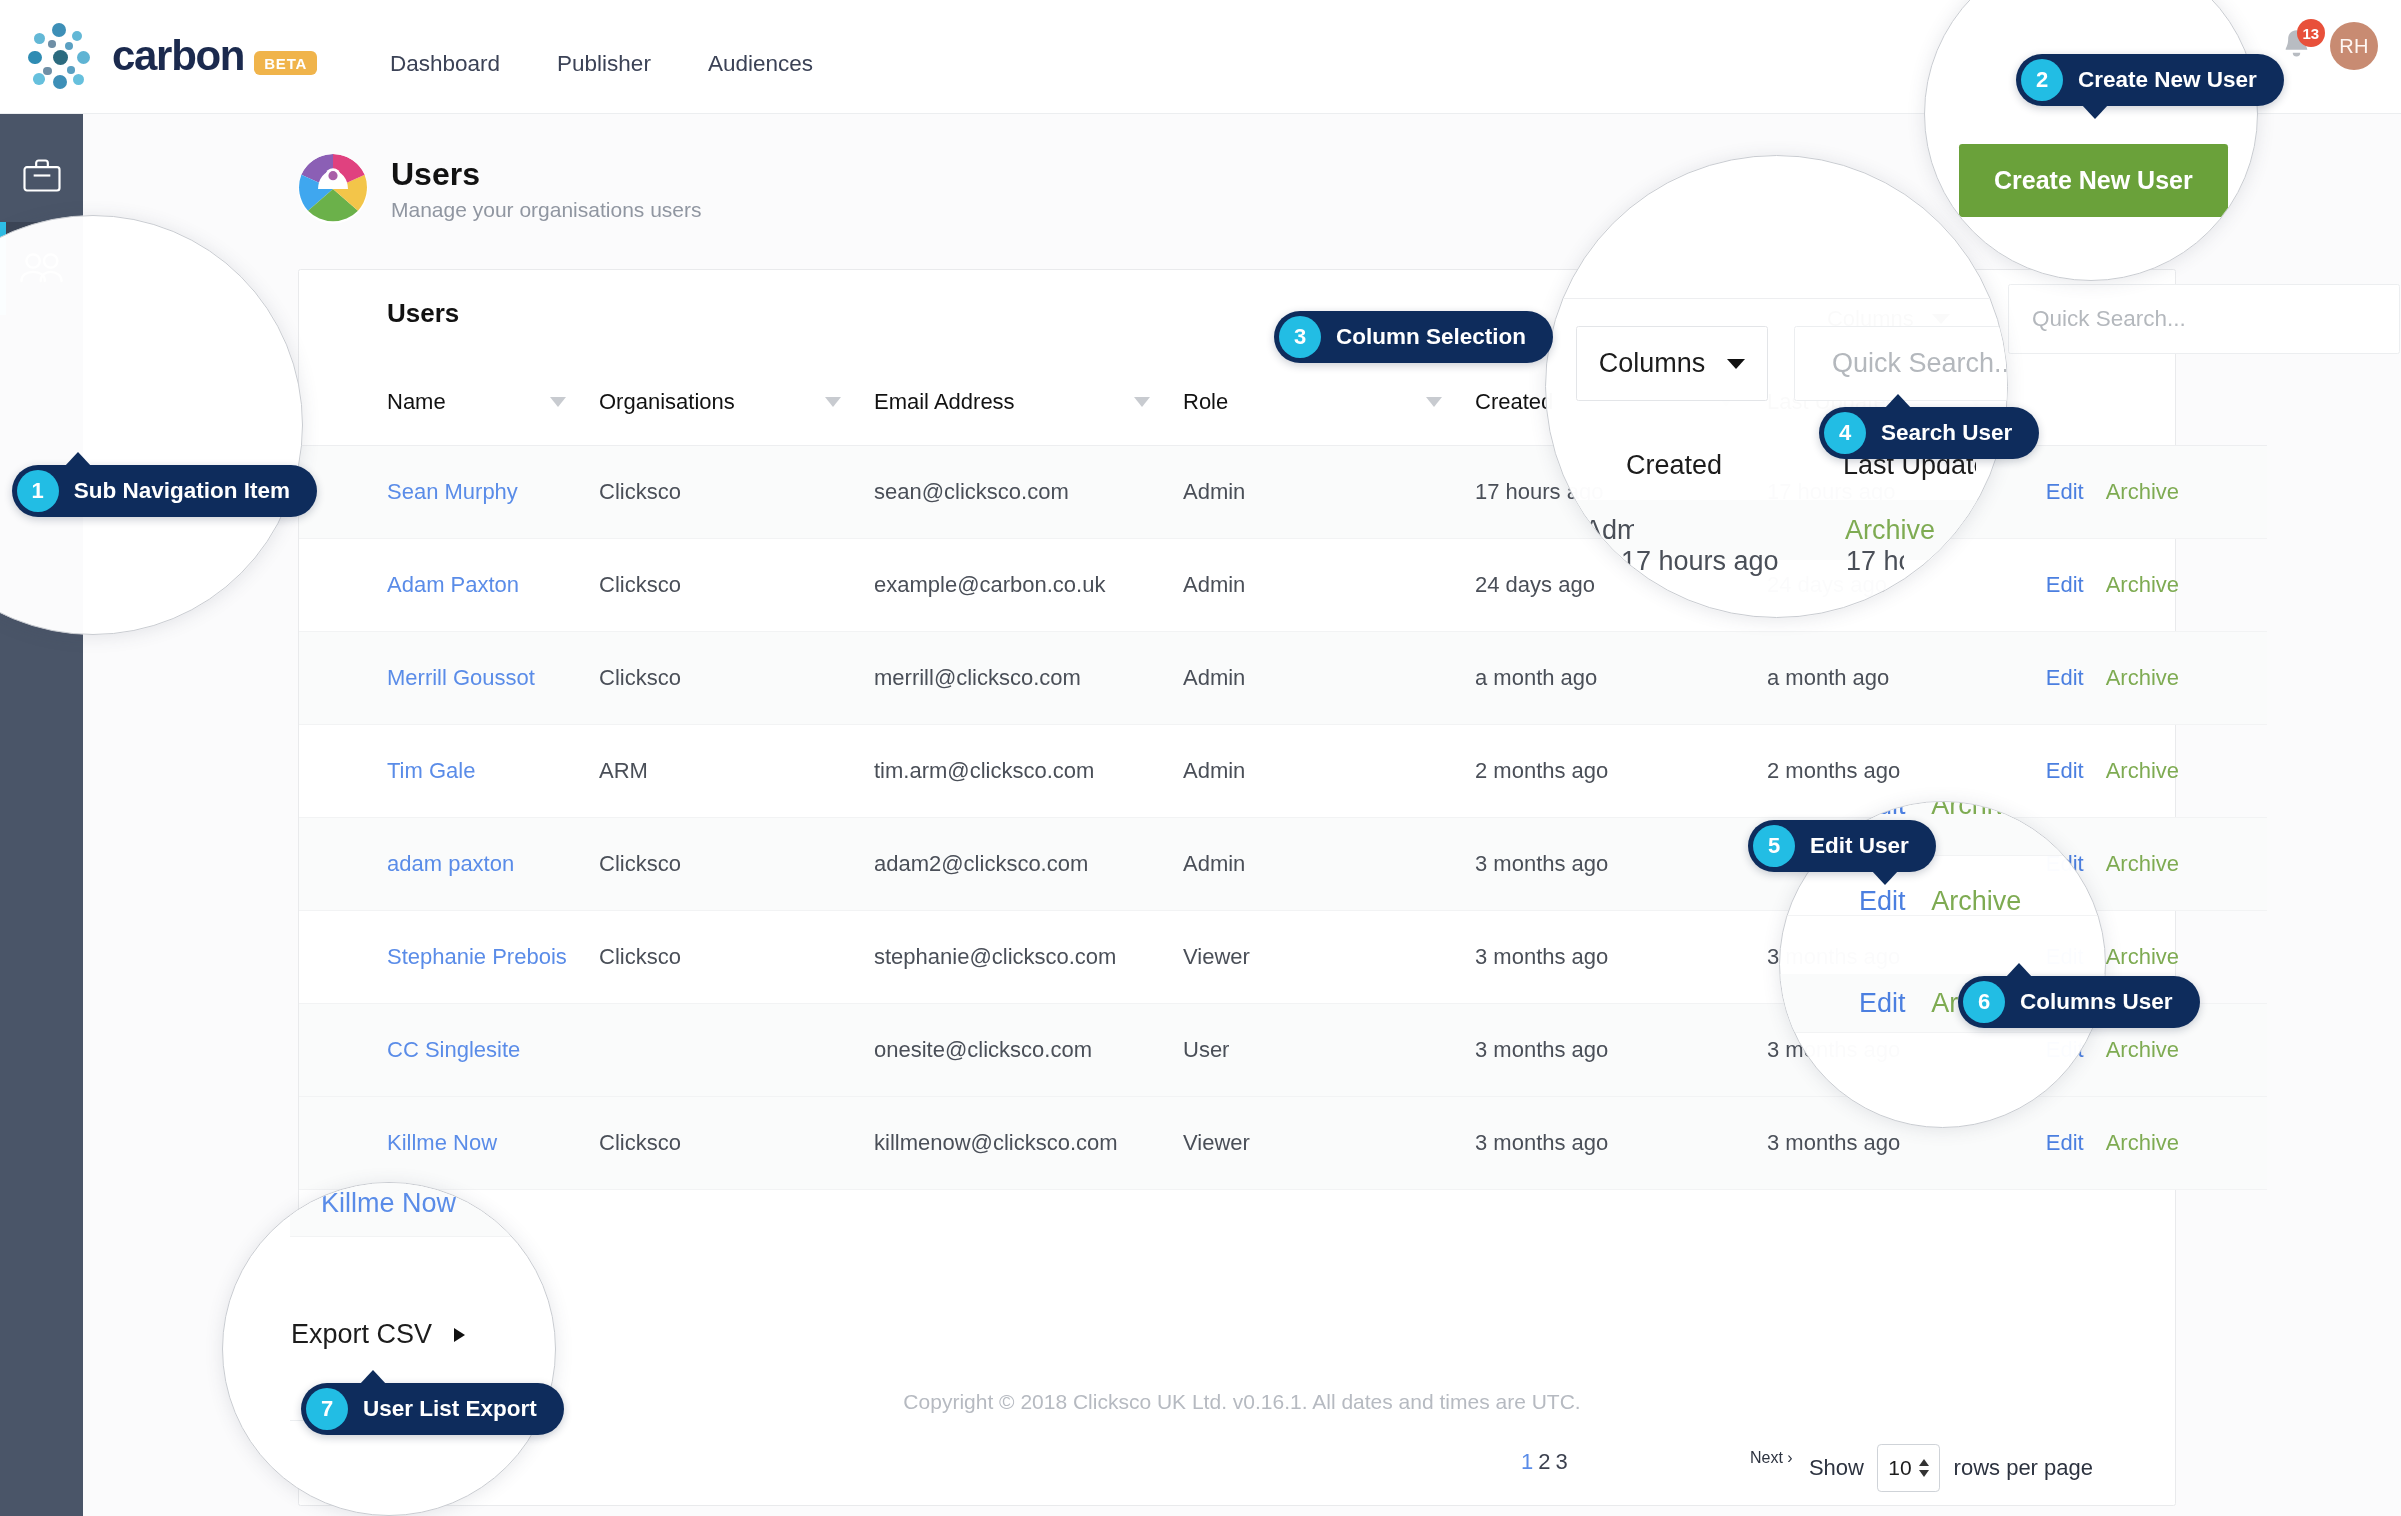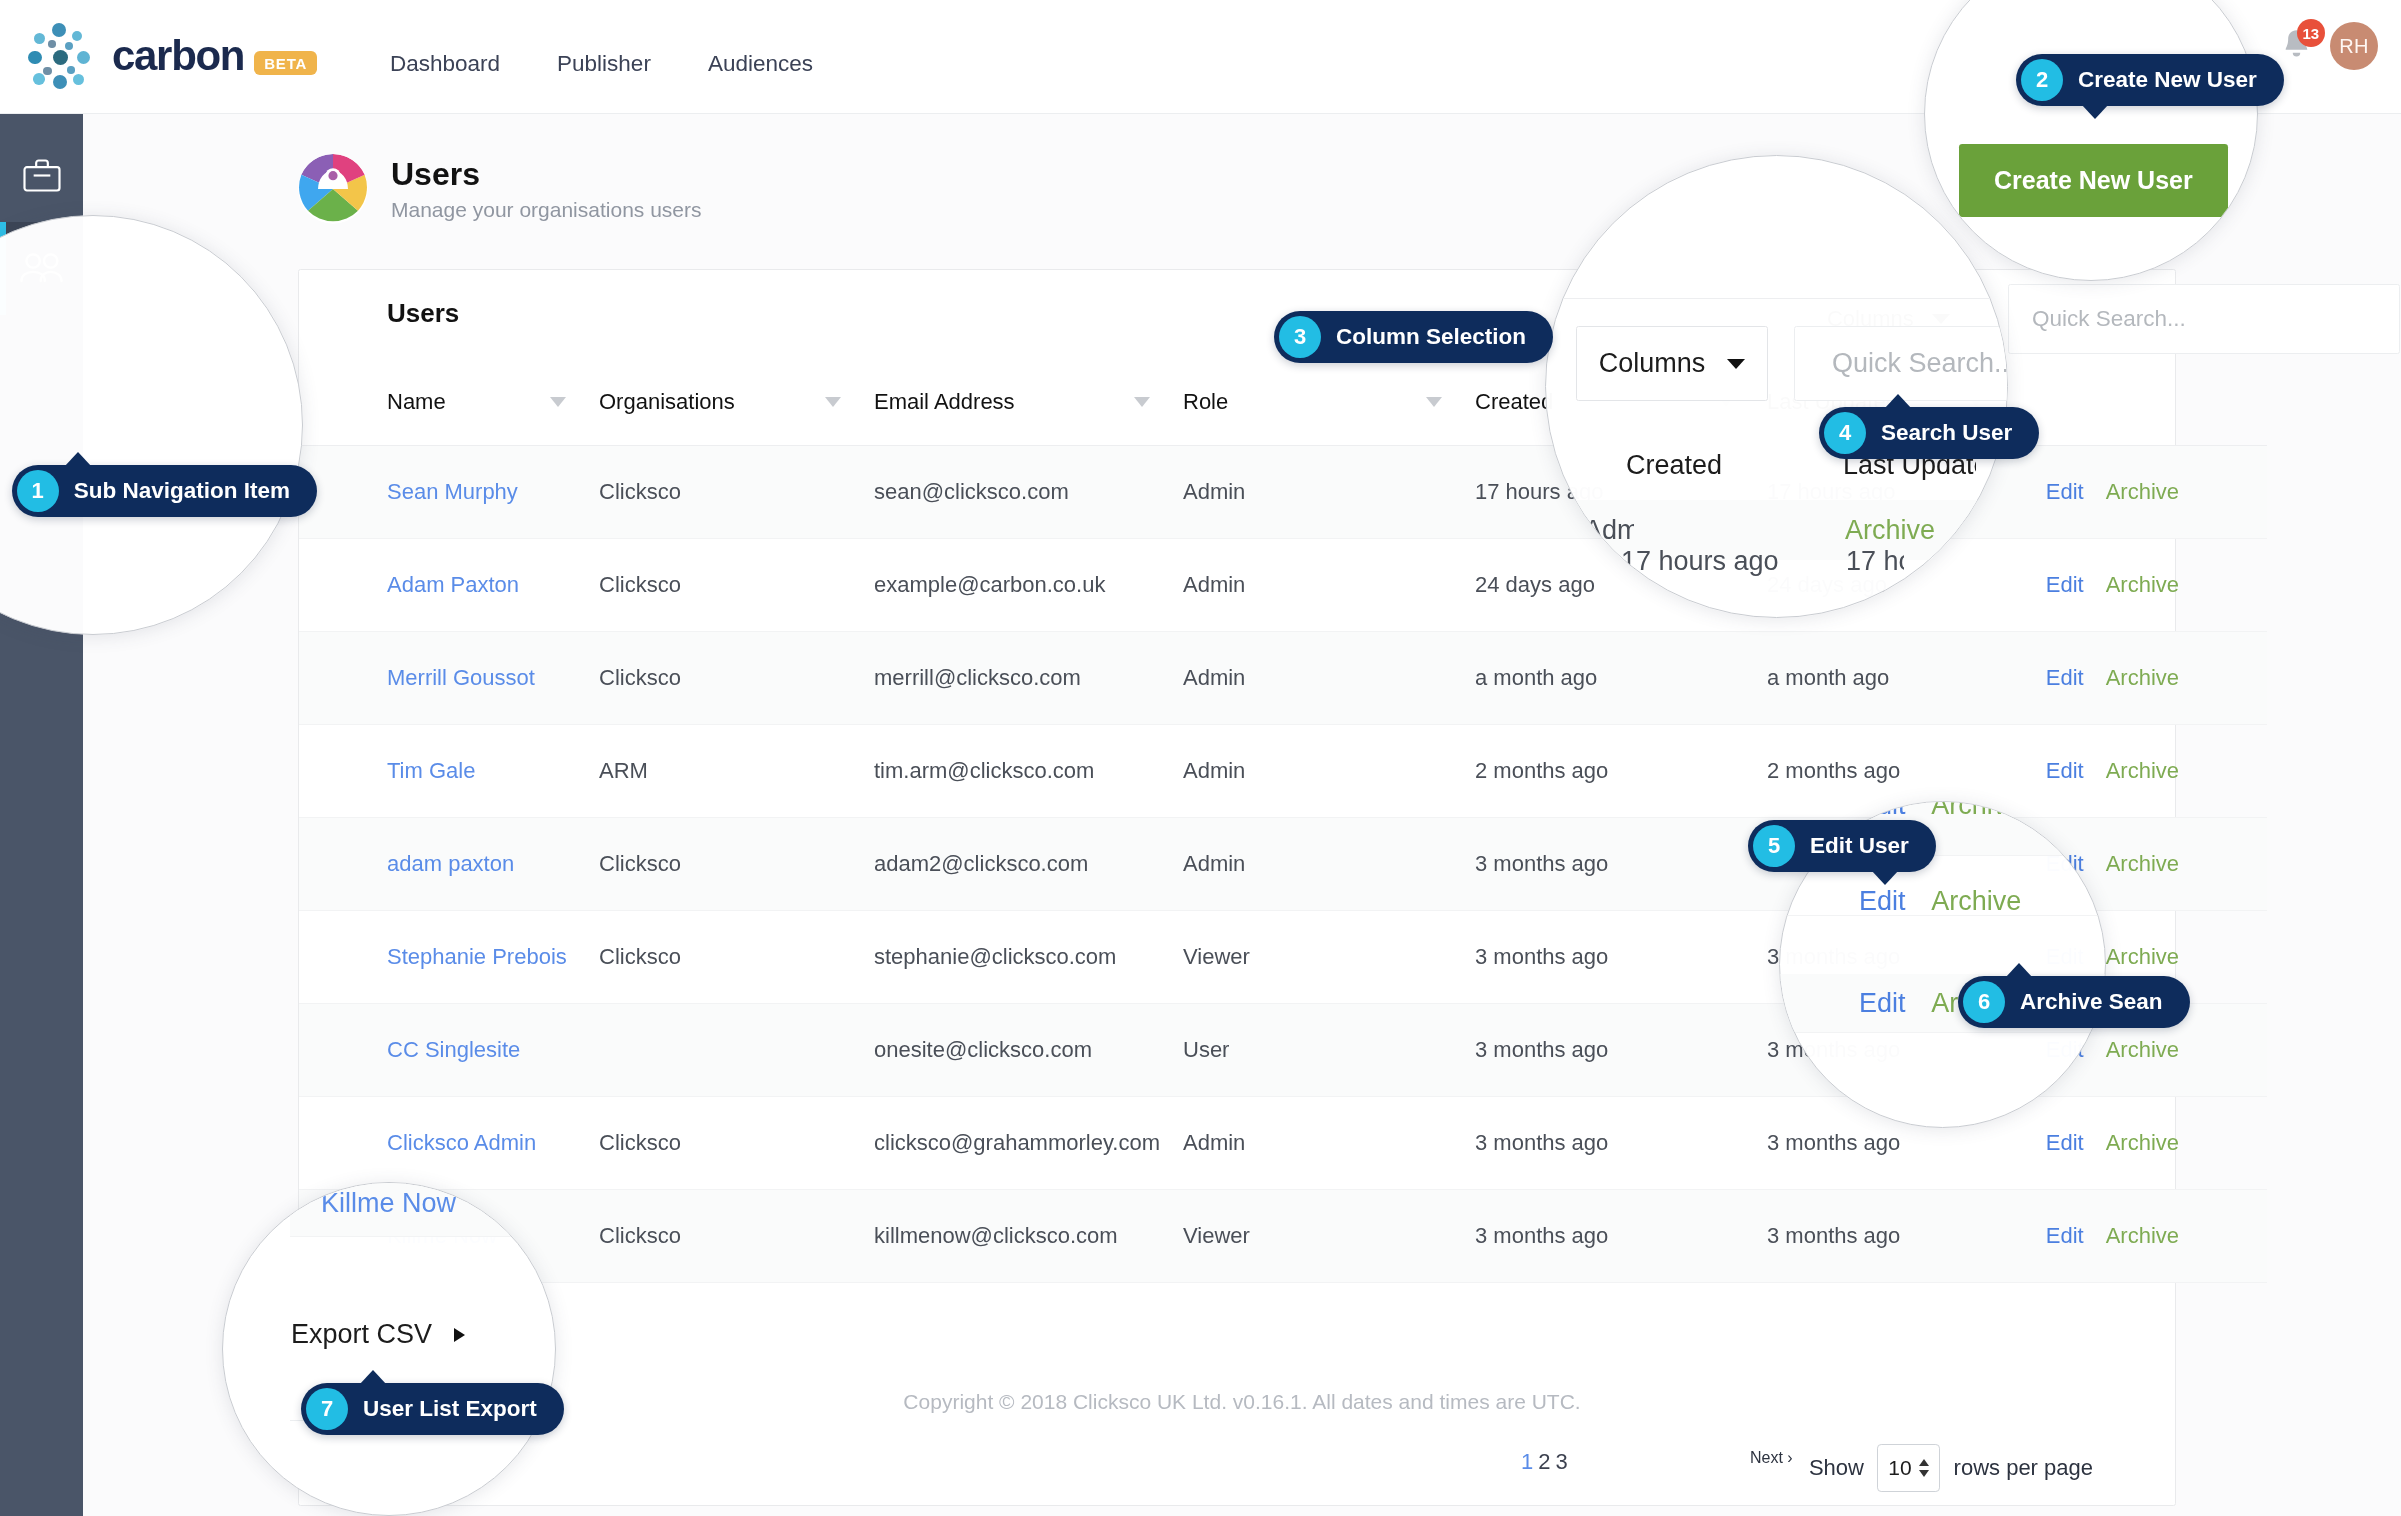--- a/index.html
+++ b/index.html
@@ -375,29 +375,20 @@
             </tr>
             <tr class="alt">
               <td class="c-name"><a class="user-link" href="#">CC Singlesite</a></td>
               <td class="c-org"></td>
               <td class="c-email">onesite@clicksco.com</td>
               <td class="c-role">User</td>
               <td class="c-created">3 months ago</td>
               <td class="c-updated">3 months ago</td>
               <td class="c-actions actions-cell"><a class="act-edit" href="#" style="text-decoration: none;">Edit</a><a class="act-archive" href="#" style="text-decoration: none;">Archive</a></td>
             </tr>
-            <tr>
-              <td class="c-name"><a class="user-link" href="#">Clicksco Admin</a></td>
-              <td class="c-org">Clicksco</td>
-              <td class="c-email">clicksco@grahammorley.com</td>
-              <td class="c-role">Admin</td>
-              <td class="c-created">3 months ago</td>
-              <td class="c-updated">3 months ago</td>
-              <td class="c-actions actions-cell"><a class="act-edit" href="#" style="text-decoration: none;">Edit</a><a class="act-archive" href="#" style="text-decoration: none;">Archive</a></td>
-            </tr>
             <tr class="alt">
               <td class="c-name"><a class="user-link" href="#">Killme Now</a></td>
               <td class="c-org">Clicksco</td>
               <td class="c-email">killmenow@clicksco.com</td>
               <td class="c-role">Viewer</td>
               <td class="c-created">3 months ago</td>
               <td class="c-updated">3 months ago</td>
               <td class="c-actions actions-cell"><a class="act-edit" href="#" style="text-decoration: none;">Edit</a><a class="act-archive" href="#" style="text-decoration: none;">Archive</a></td>
             </tr>
           </tbody>
@@ -526,21 +517,21 @@
   </div>
 
   <div class="callout" style="left:1748px; top:820px;">
     <span class="num">5</span>
     <span class="lbl">Edit User</span>
     <span class="tail tail-down" style="left:123px;"></span>
   </div>
 
   <div class="callout" style="left:1958px; top:976px;">
     <span class="num">6</span>
-    <span class="lbl">Archive Sean</span>
+    <span class="lbl">Columns User</span>
     <span class="tail tail-up" style="left:47px;"></span>
   </div>
 
   <div class="callout" style="left:301px; top:1383px;">
     <span class="num">7</span>
     <span class="lbl">User List Export</span>
     <span class="tail tail-up" style="left:58px;"></span>
   </div>
 
 </div>

